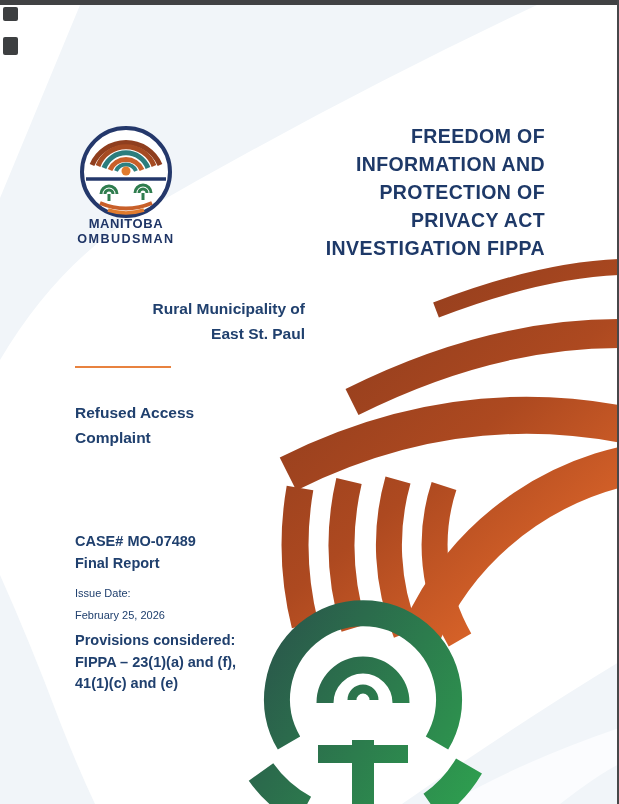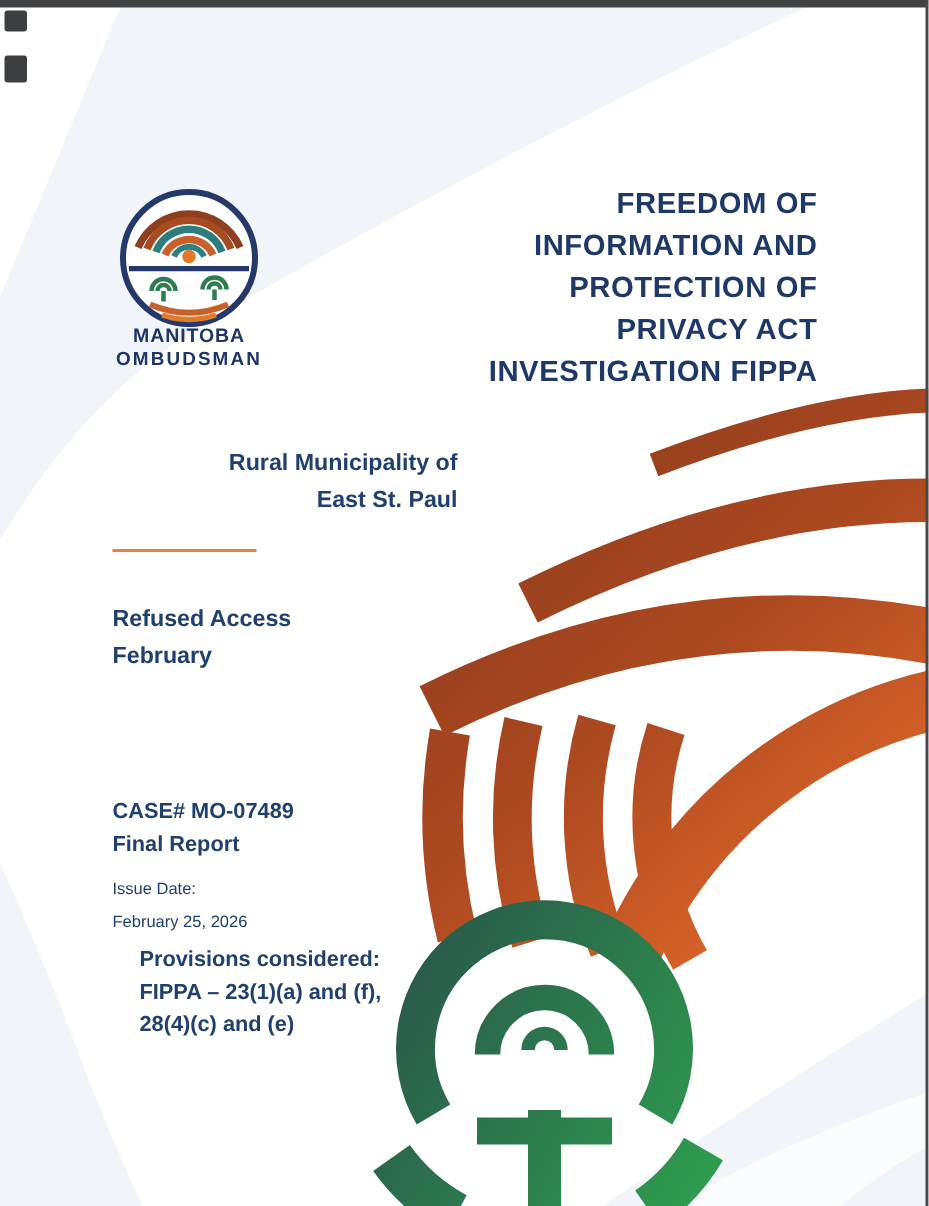--- a/index.html
+++ b/index.html
@@ -22,21 +22,21 @@
   #logo-wrap{left:78px;top:124px;width:96px;height:96px;}
   #logo-text{left:58px;top:216px;width:136px;text-align:center;color:#1F3566;}
   #logo-text .l1{font-size:13px;font-weight:800;letter-spacing:.6px;line-height:16px;}
   #logo-text .l2{font-size:12.6px;font-weight:700;letter-spacing:1.4px;line-height:15px;}
   .leftcol{left:75px;width:230px;color:#20406E;}
   #subject{top:296px;font-size:15.5px;line-height:25px;font-weight:600;text-align:right;}
   #divider{left:75px;top:366px;width:96px;height:2px;background:#E8823F;}
   #complaint{top:400px;font-size:15.5px;line-height:25px;font-weight:600;}
   #case-block{top:531px;font-size:14.5px;line-height:21.5px;font-weight:700;}
   #issue-block{top:583px;font-size:11px;line-height:21.5px;font-weight:400;}
-  #prov-block{top:630px;font-size:14.5px;line-height:21.5px;font-weight:700;margin-left:18px;}
+  #prov-block{top:630px;font-size:14.5px;line-height:21.5px;font-weight:700;}
   svg{display:block;}
 </style>
 </head>
 <body>
 
 <div id="page">
 
   <svg class="abs" style="left:0;top:0" width="619" height="804" viewBox="0 0 619 804">
 
     <path d="M80,5 L537,5 Q340,98 142,212 Q58,262 0,360 L0,198 Z" fill="#F1F5F9"></path>
@@ -130,32 +130,32 @@
 
   <div class="abs leftcol" id="subject">
     <div>Rural Municipality of</div>
     <div>East St. Paul</div>
   </div>
 
   <div class="abs" id="divider"></div>
 
   <div class="abs leftcol" id="complaint">
     <div>Refused Access</div>
-    <div>February</div>
+    <div>Complaint</div>
   </div>
 
   <div class="abs leftcol" id="case-block">
     <div>CASE# MO-07489</div>
     <div>Final Report</div>
   </div>
 
   <div class="abs leftcol" id="issue-block">
     <div>Issue Date:</div>
     <div>February 25, 2026</div>
   </div>
 
   <div class="abs leftcol" id="prov-block">
     <div>Provisions considered:</div>
     <div>FIPPA – 23(1)(a) and (f),</div>
-    <div>28(4)(c) and (e)</div>
+    <div>41(1)(c) and (e)</div>
   </div>
 
 </div>
 
 </body></html>

